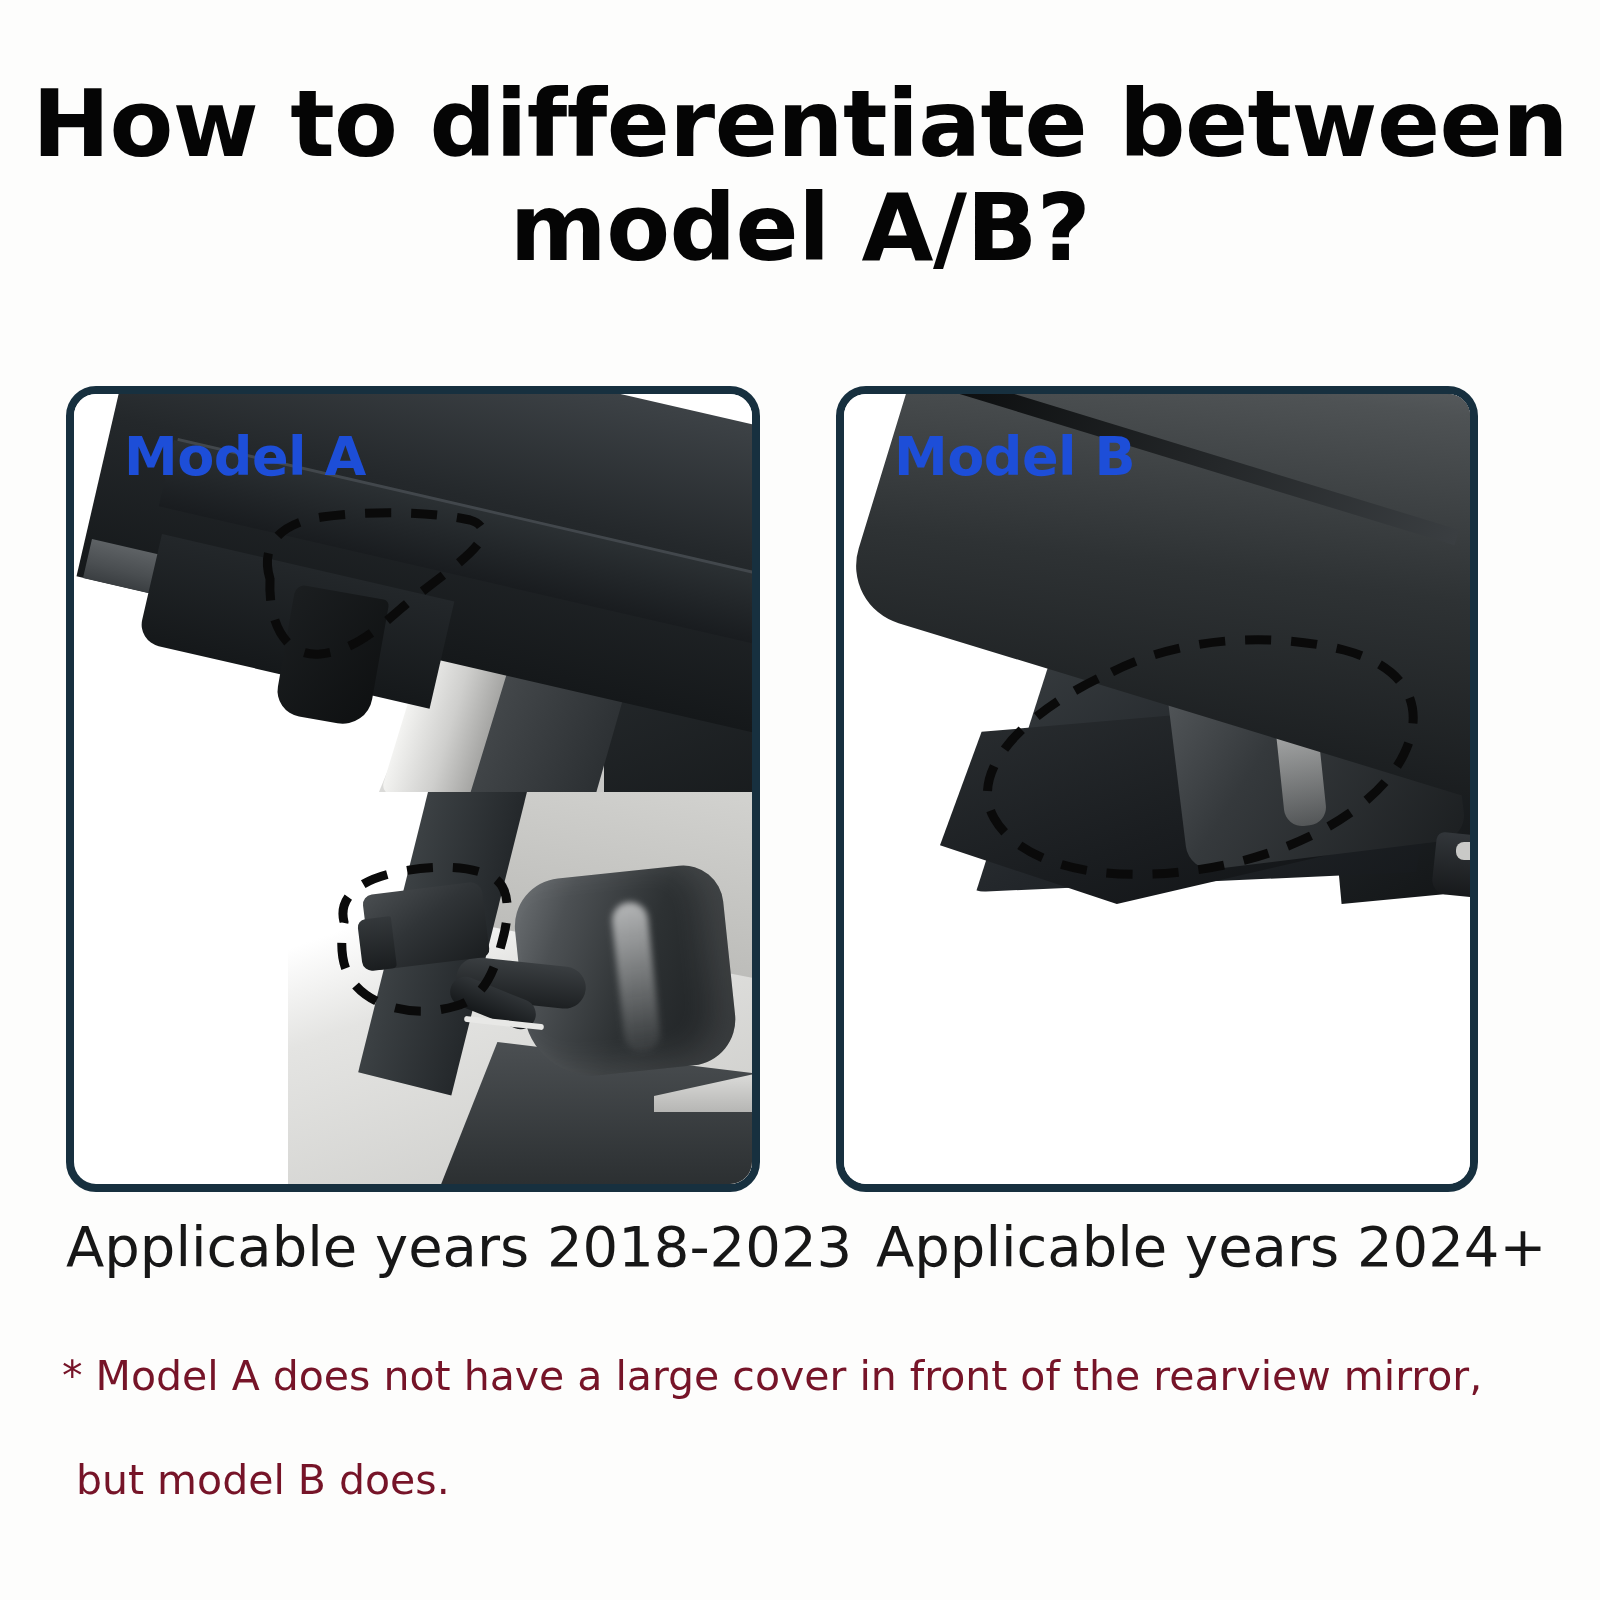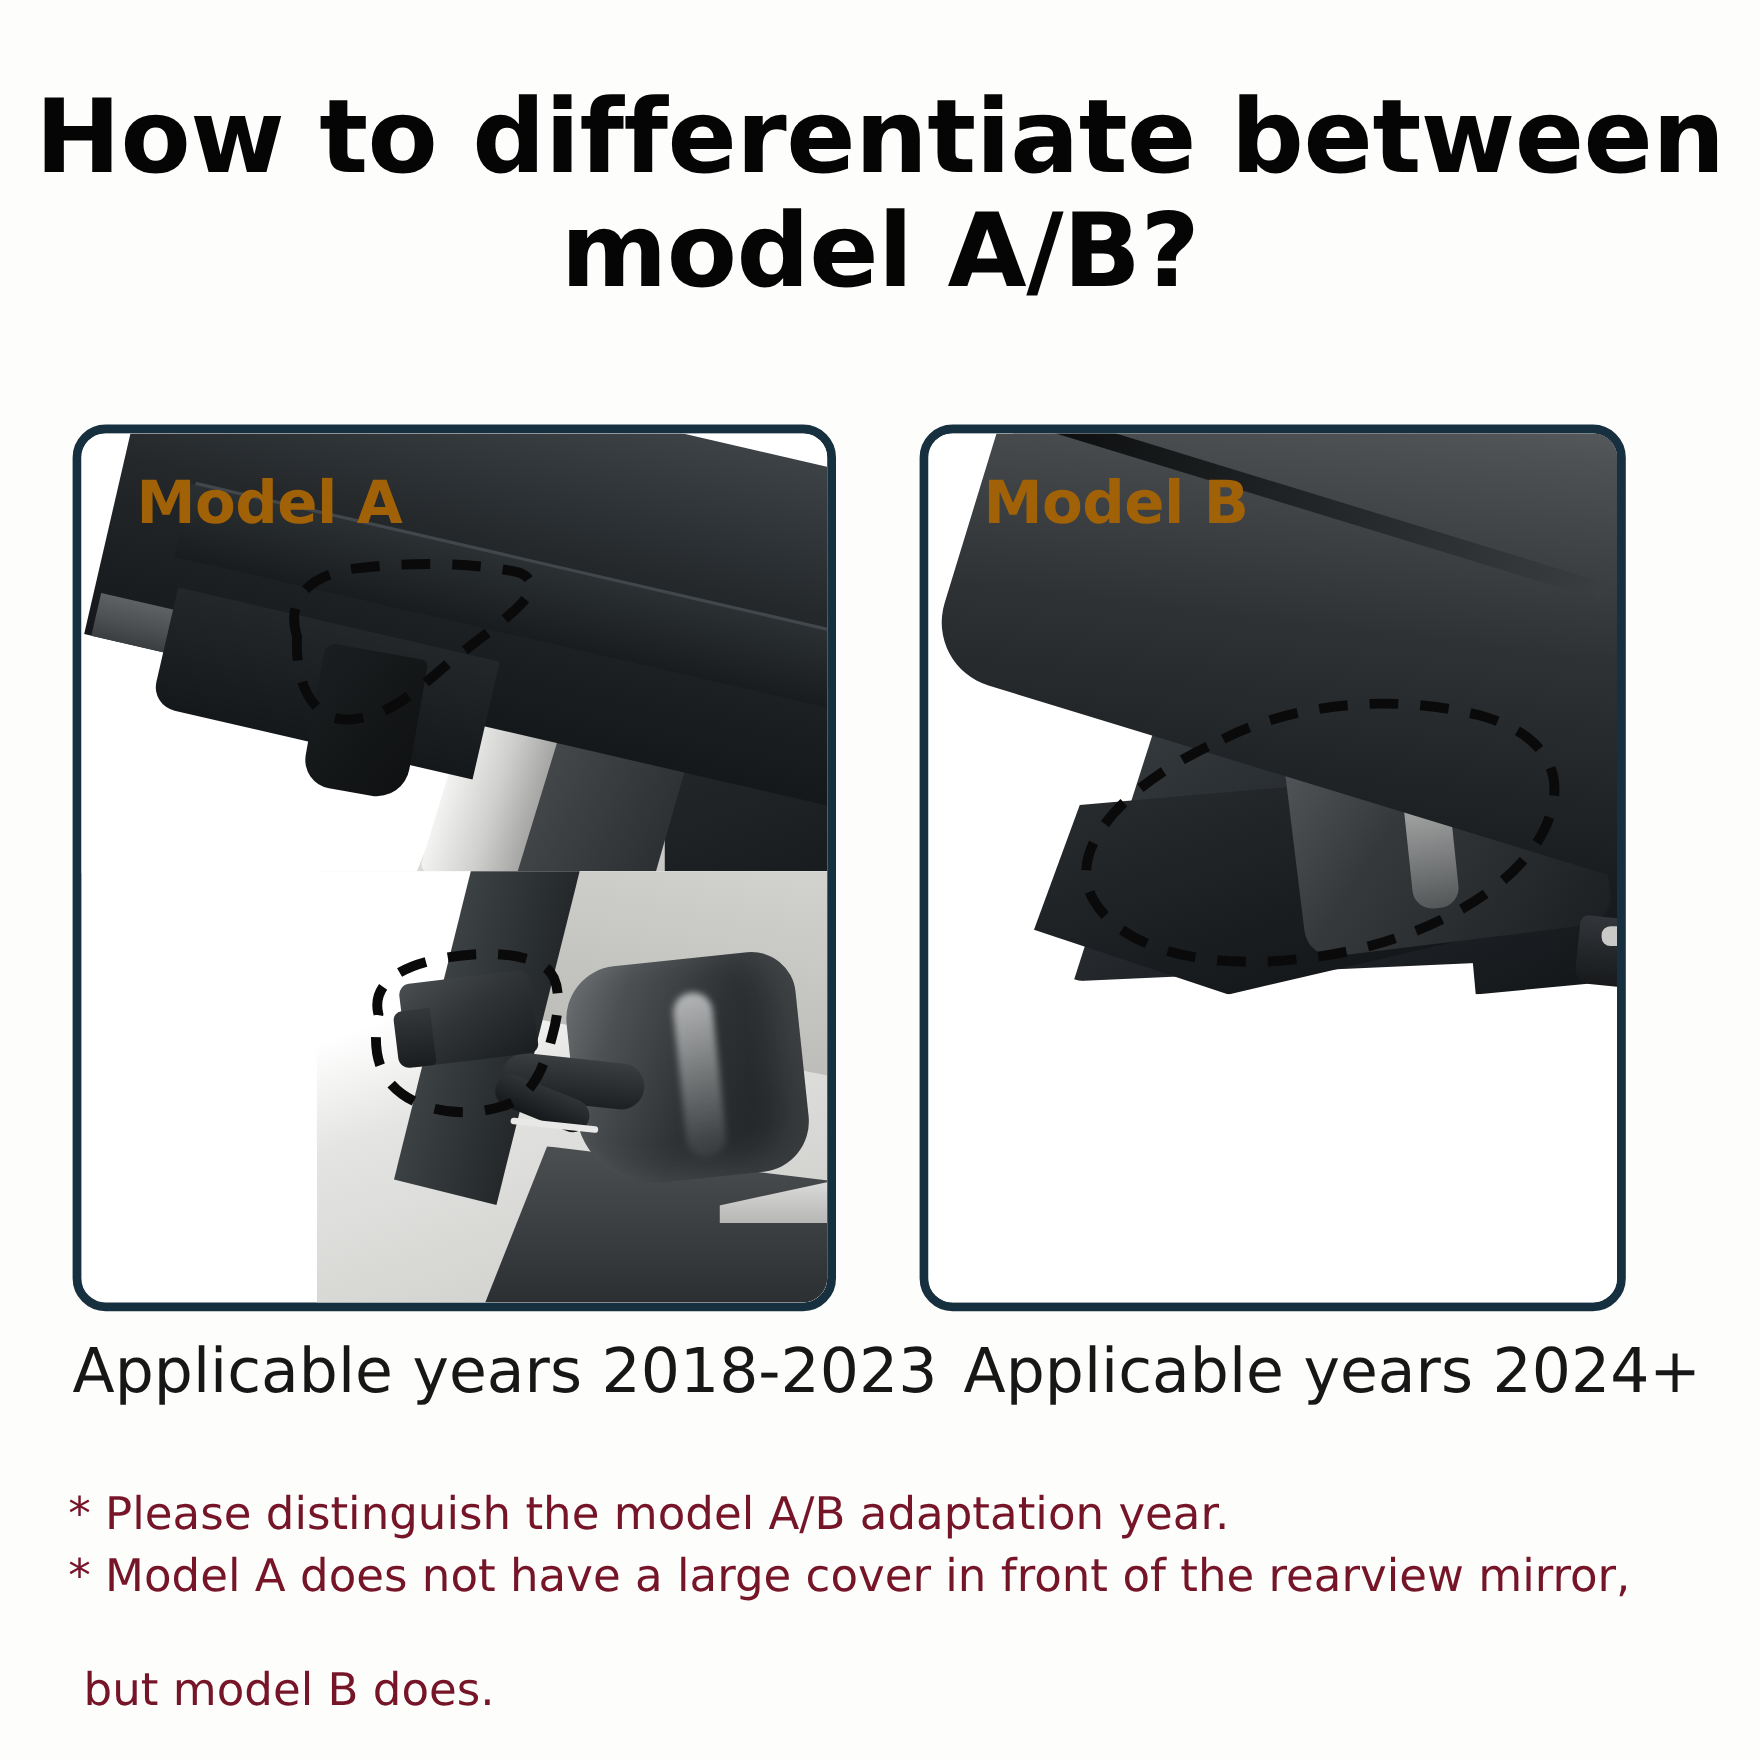--- a/index.html
+++ b/index.html
@@ -46,21 +46,21 @@
   #panel-a { left: 66px;  top: 386px; width: 694px; height: 806px; }
   #panel-b { left: 836px; top: 386px; width: 642px; height: 806px; }
 
   .panel-label {
     position: absolute;
     z-index: 6;
     font-family: "DejaVu Sans", sans-serif;
     font-weight: bold;
     font-size: 54px;
     line-height: 54px;
-    color: #a16207;
+    color: #1d4ed8;
     left: 50px;
     top: 36px;
     letter-spacing: -0.5px;
   }
 
   .photo {
     position: absolute;
     overflow: hidden;
   }
 
@@ -377,16 +377,15 @@
          C 124 378, 178 318, 268 278 Z"></path>
   </svg>
 
   <div class="panel-label">Model B</div>
 </div>
 
 <div class="caption" id="caption-a">Applicable years  2018-2023</div>
 <div class="caption" id="caption-b">Applicable years 2024+</div>
 
 <div id="notes">
-  <div class="note-line">* Please distinguish the model A/B adaptation year.</div>
   <div class="note-line">* Model A does not have a large cover in front of the rearview mirror,</div>
   <div class="note-cont">but model B does.</div>
 </div>
 
 </body></html>

